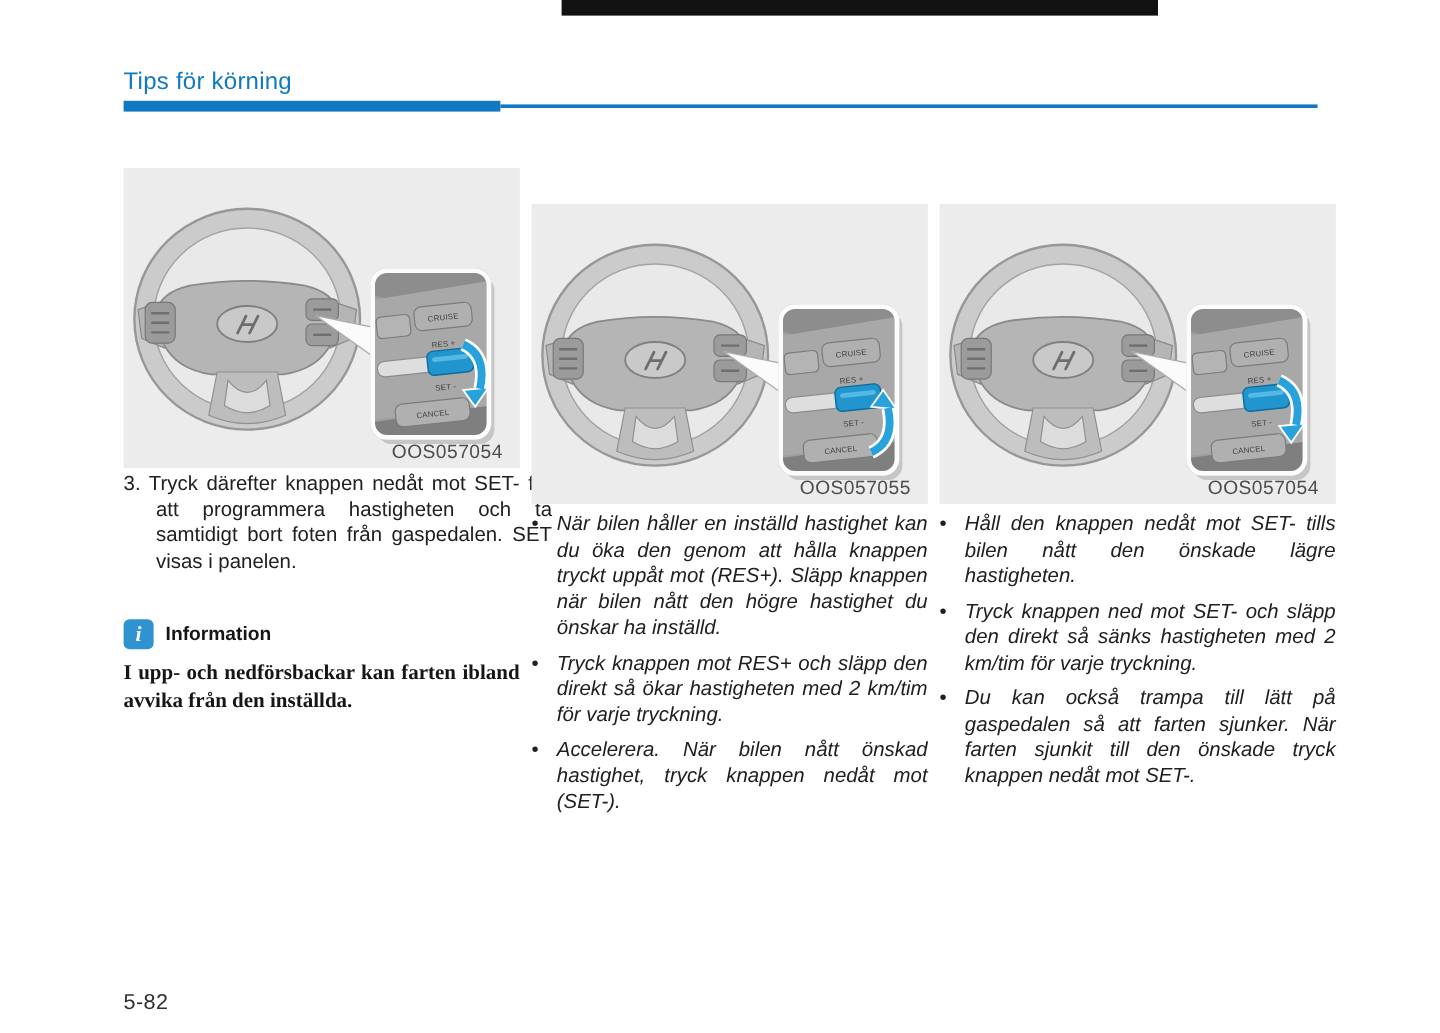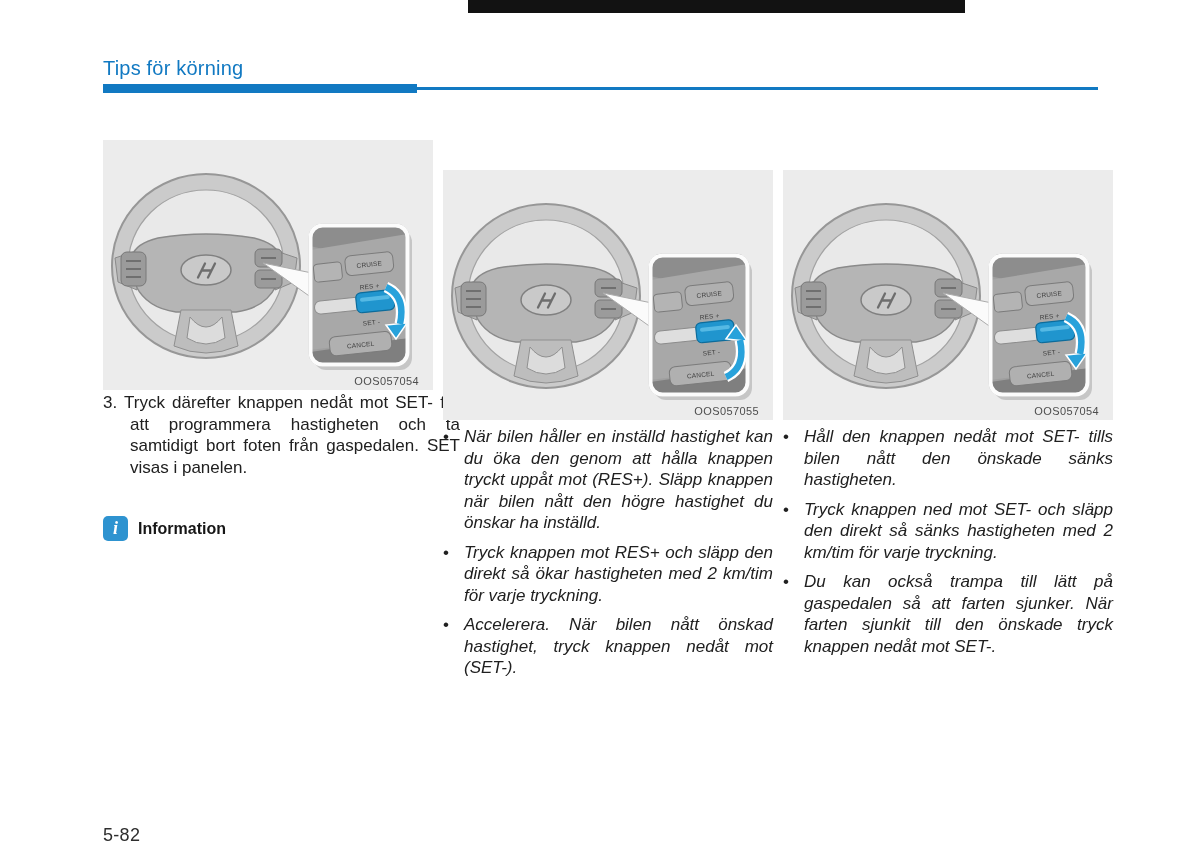--- a/index.html
+++ b/index.html
@@ -31,21 +31,21 @@
     color:#111;letter-spacing:-0.2px;
   }
 
   
   .wheel-figure{
     position:absolute;width:330px;height:250px;background:#ececec;
   }
   .wheel-figure svg{display:block;width:330px;height:250px;}
   .fig-label{
     position:absolute;right:14px;bottom:3px;
-    font-size:11px;color:#4d4d4d;letter-spacing:0.4px;
+    font-size:16px;color:#4d4d4d;letter-spacing:0.4px;
   }
   .wheel-figure.arrow-up .arrow-down-g{display:none;}
   .wheel-figure.arrow-down .arrow-up-g{display:none;}
   .svg-btn-label{
     font-family:"Liberation Sans", sans-serif;
     font-size:6.5px;fill:#3e3e3e;letter-spacing:0.2px;
   }
 
   
   .step-item{
@@ -166,20 +166,21 @@
 
     <div class="fig-label">OOS057054</div>
   </div>
 
   <p class="step-item" style="left:103px;top:392px;"><span>3.</span> <span>Tryck därefter knappen nedåt mot SET- för att programmera hastigheten och ta samtidigt bort foten från gaspedalen. SET visas i panelen.</span></p>
 
   <div class="info-header" style="left:103px;top:516px;">
     <div class="info-icon">i</div>
     <div class="info-title">Information</div>
   </div>
+  <div class="info-note" style="left:103px;top:549px;">I upp- och nedförsbackar kan farten ibland avvika från den inställda.</div>
 
 
   <div class="wheel-figure arrow-up" style="left:443px;top:170px;position:absolute;">
   <svg viewBox="0 0 330 250" xmlns="http://www.w3.org/2000/svg">
     <rect x="0" y="0" width="330" height="250" fill="#ececec"></rect>
 
     <g>
       <ellipse cx="103" cy="126" rx="94" ry="92" fill="#cbcbcb" stroke="#979797" stroke-width="2"></ellipse>
       <ellipse cx="103" cy="126" rx="78" ry="76" fill="#e9e9e9" stroke="#a3a3a3" stroke-width="1.2"></ellipse>
       <path d="M28 120 Q30 104 55 98 Q103 90 151 98 Q176 104 178 120 L173 146 Q162 168 133 172 L73 172 Q44 168 33 146 Z" fill="#b5b5b5" stroke="#8a8a8a" stroke-width="1.5"></path>
@@ -337,21 +338,21 @@
       <rect x="207.5" y="85.5" width="97" height="139" rx="12" fill="none" stroke="#fcfcfc" stroke-width="4"></rect>
     </g>
   </svg>
 
     <div class="fig-label">OOS057054</div>
   </div>
 
   <div class="bullet-list" style="left:783px;top:426px;">
     <div class="bullet-item">
       <span class="bullet-dot">•</span>
-      <div class="bullet-text">Håll den knappen nedåt mot SET- tills bilen nått den önskade sänks hastigheten.</div>
+      <div class="bullet-text">Håll den knappen nedåt mot SET- tills bilen nått den önskade lägre hastigheten.</div>
     </div>
     <div class="bullet-item">
       <span class="bullet-dot">•</span>
       <div class="bullet-text">Tryck knappen ned mot SET- och släpp den direkt så sänks hastigheten med 2 km/tim för varje tryckning.</div>
     </div>
     <div class="bullet-item">
       <span class="bullet-dot">•</span>
       <div class="bullet-text">Du kan också trampa till lätt på gaspedalen så att farten sjunker. När farten sjunkit till den önskade tryck knappen nedåt mot SET-.</div>
     </div>
   </div>

